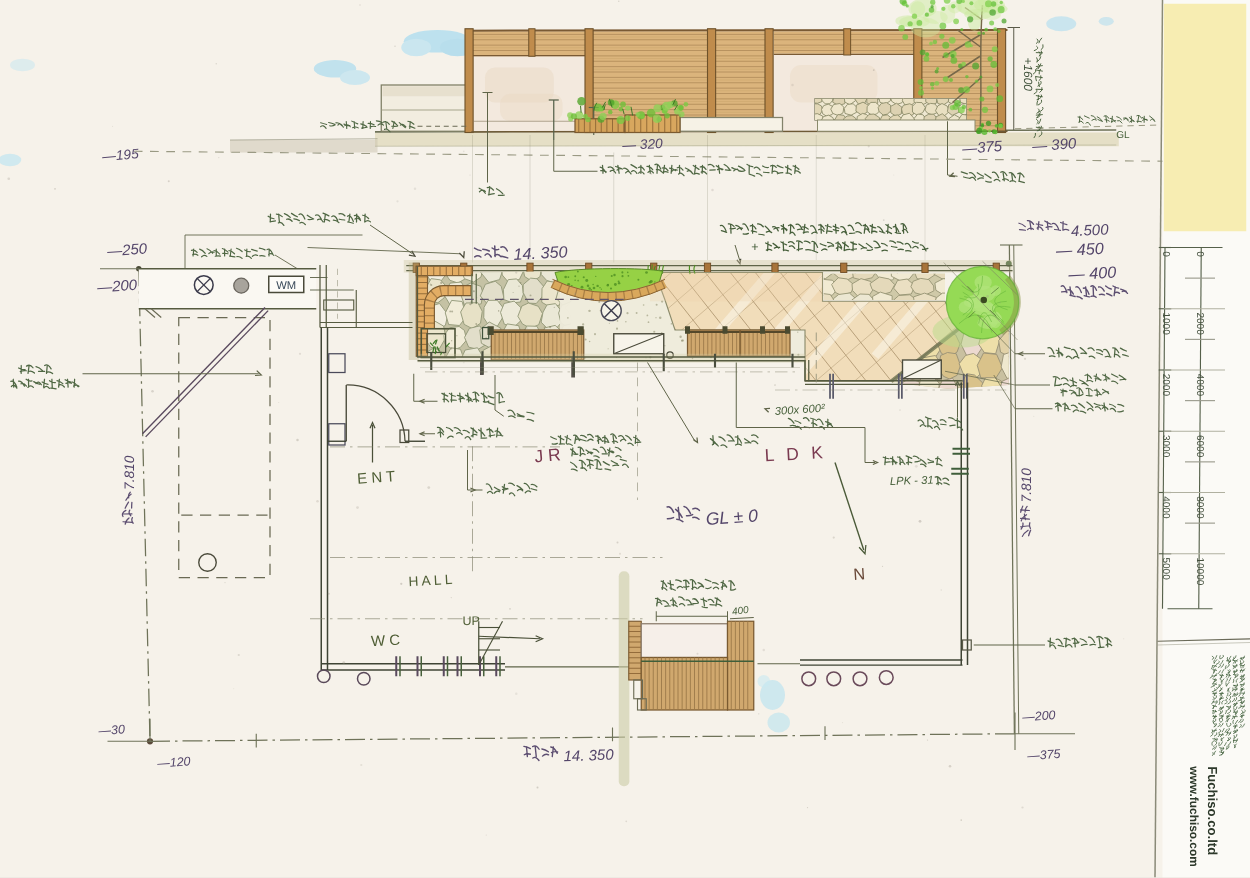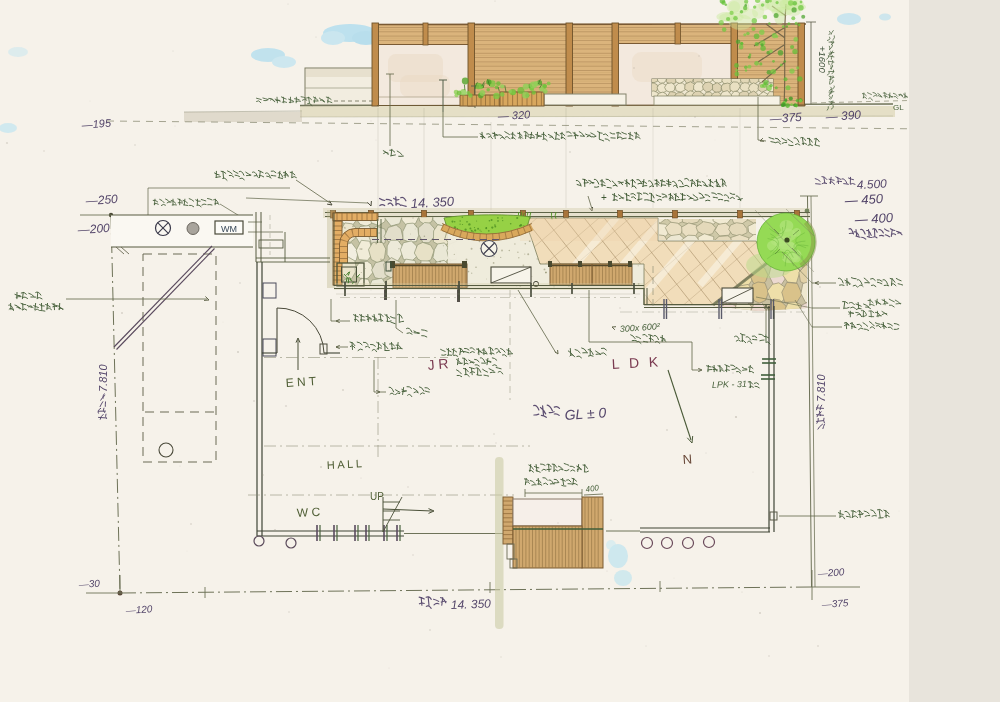--- a/index.html
+++ b/index.html
@@ -1,12 +1,12 @@
 <!DOCTYPE html>
-<html><head><meta charset="utf-8"><style>html,body{margin:0;padding:0;background:#e8e4dc;}.page{position:relative;width:909px;height:702px;overflow:hidden;}</style></head><body>
+<html><head><meta charset="utf-8"><style>html,body{margin:0;padding:0;background:#e8e4dc;}.page{position:relative;width:1000px;height:702px;overflow:hidden;}</style></head><body>
 <div class="page">
 <svg width="1000" height="702" viewBox="0 0 1000 702">
 <defs>
         <clipPath id="cpFlag">
           <path d="M336,219 L378,218 L448,217 L448,228 Q466,236 452,246 Q462,256 452,266 Q458,276 452,286 L336,286 Z"></path>
         </clipPath>
         <clipPath id="cpTile">
           <path d="M524,218 L658,218 L658,241 L756,241 L767,263 L713,305 L644,305 L644,264 L540,264 L532,240 Z"></path>
         </clipPath>
         <clipPath id="cpStoneR">

